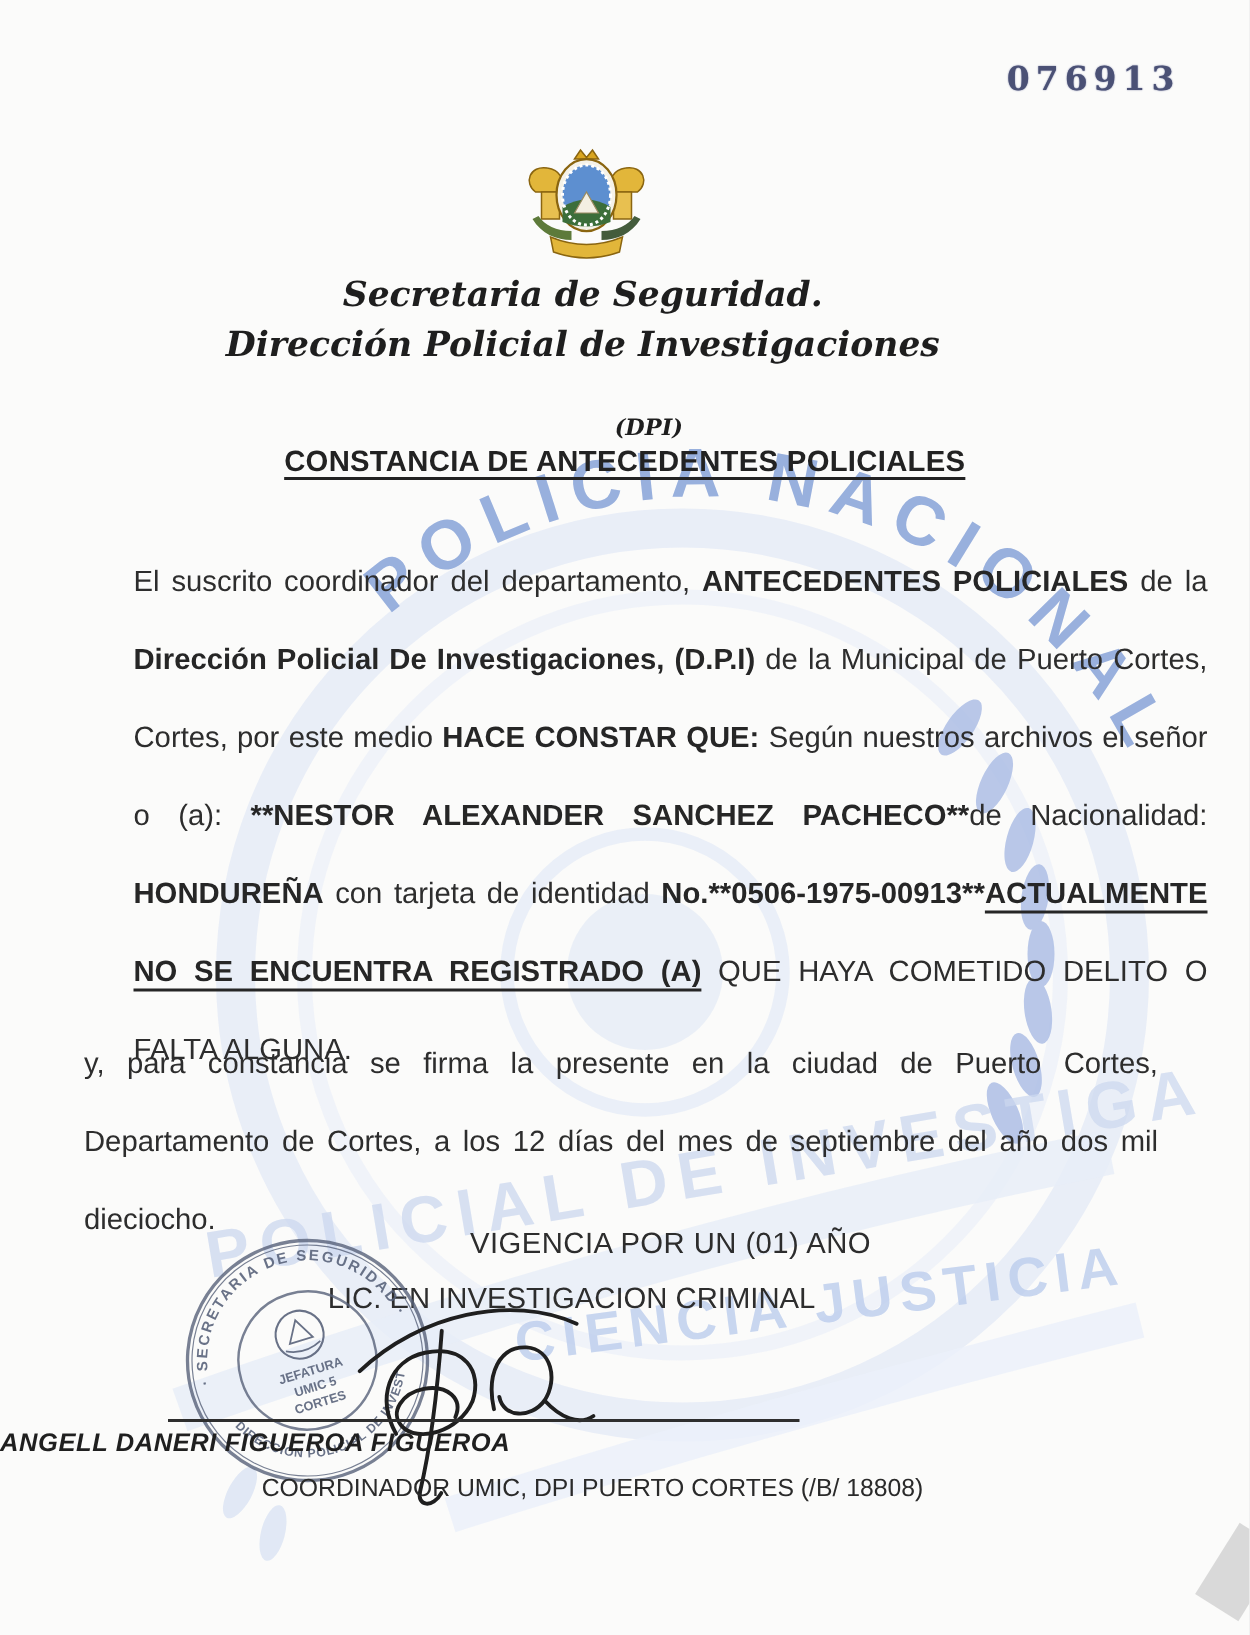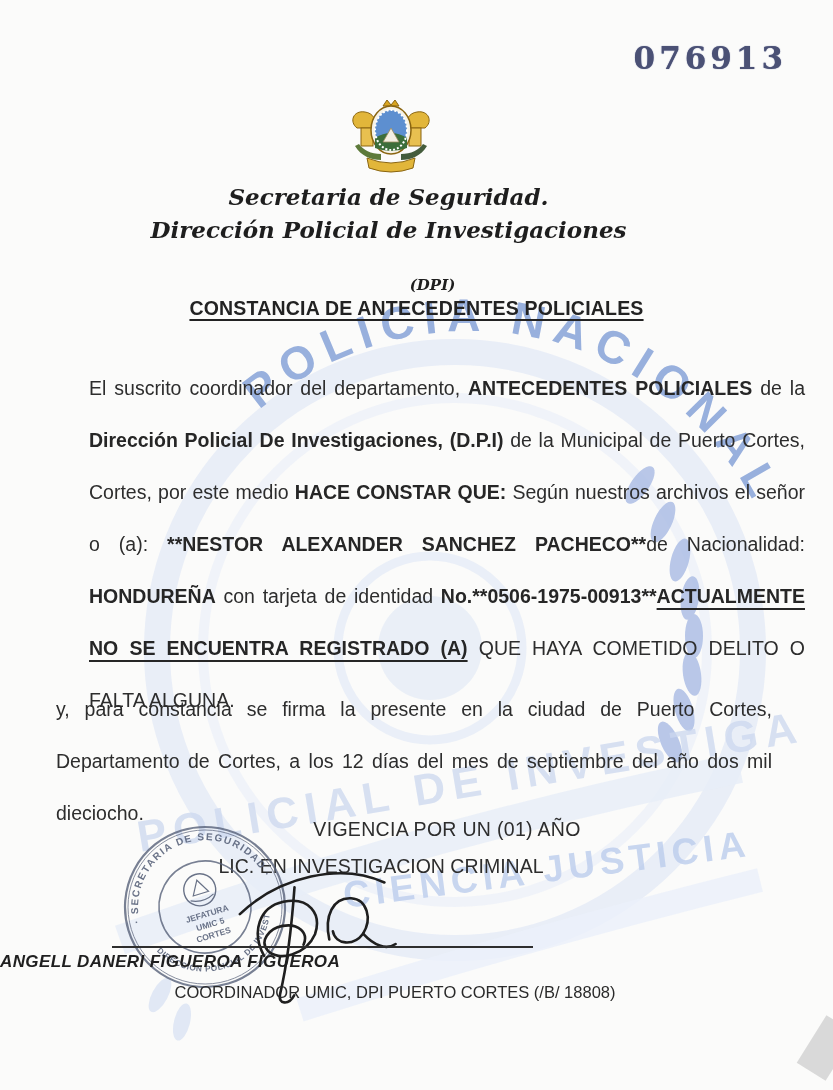--- a/index.html
+++ b/index.html
@@ -12,21 +12,21 @@
     font-family:"Liberation Sans", sans-serif;
     color:#2f2f2f;
   }
   
   .wm{position:absolute;inset:0;z-index:1;pointer-events:none;}
   
   .content{position:absolute;inset:0;z-index:3;}
   .serial{
     position:absolute;top:40px;right:46px;
     font-family:"DejaVu Serif", serif;
-    font-weight:bold;font-size:31px;letter-spacing:4px;
+    font-weight:bold;font-size:22px;letter-spacing:4px;
     color:#333a63;opacity:.88;
     text-shadow:0 0 1px #4a5283;
   }
   .coat{position:absolute;left:347px;top:98px;}
   .hdr{
     position:absolute;top:180px;left:0;width:777px;
     text-align:center;
     font-family:"DejaVu Serif", serif;
     font-style:italic;font-weight:bold;
     color:#1e1e1e;

